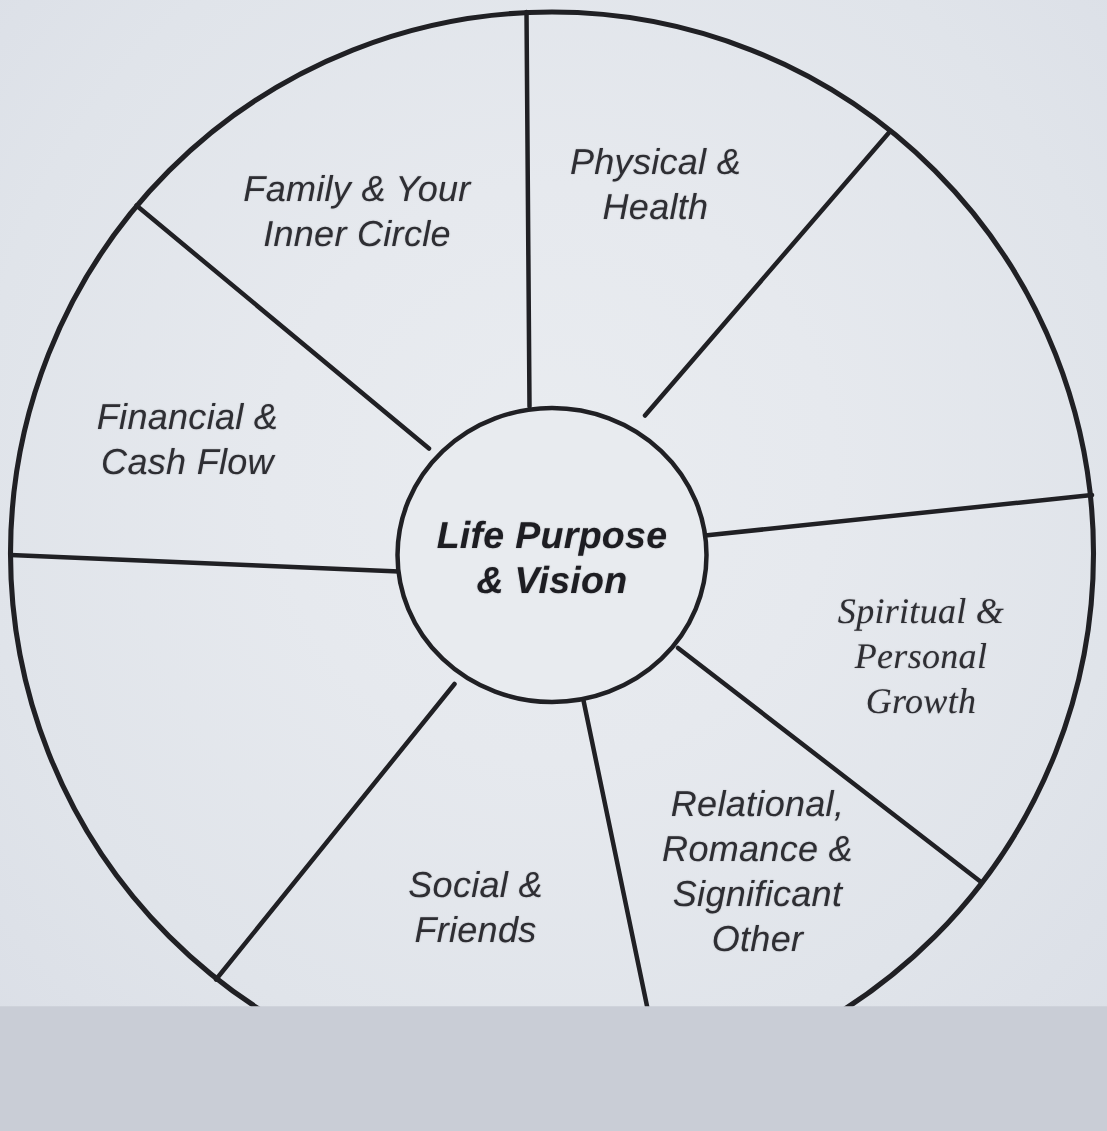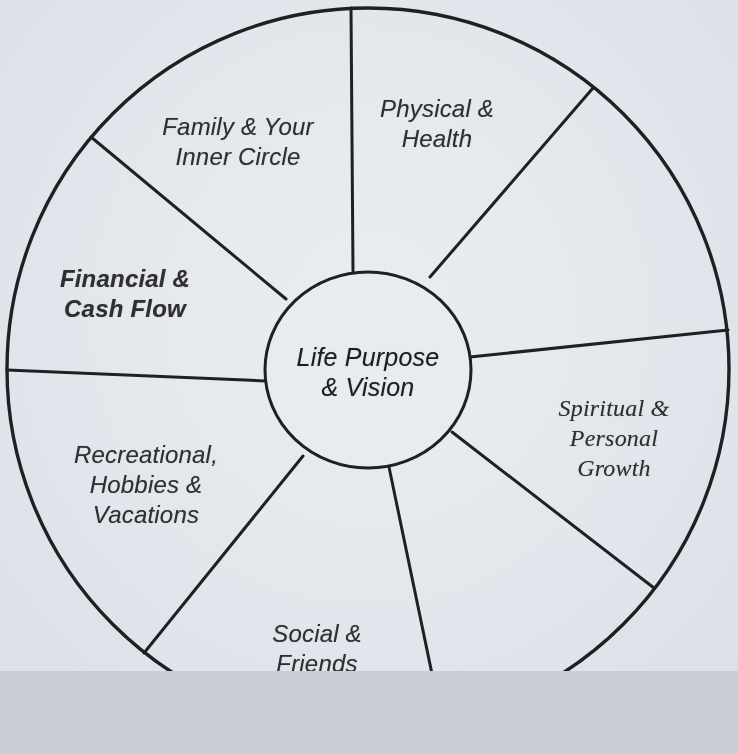--- a/index.html
+++ b/index.html
@@ -36,21 +36,21 @@
     color: #2e2e33;
     text-shadow: 0 0 1px rgba(46,46,51,0.35);
     letter-spacing: 0.2px;
   }
   .hub-label {
     position: absolute;
     transform: translate(-50%, -50%);
     text-align: center;
     white-space: pre-line;
     font-style: italic;
-    font-weight: normal;
+    font-weight: bold;
     font-size: 25px;
     line-height: 30px;
     color: #1d1d22;
     text-shadow: 0 0 1px rgba(29,29,34,0.35);
     letter-spacing: 0.2px;
   }
 </style>
 </head>
 <body>
 
@@ -69,24 +69,25 @@
       <ellipse cx="368" cy="370" rx="103" ry="98" fill="#e8ebef" stroke="#202024" stroke-width="3"></ellipse>
     </svg>
 
   <div class="seg-label" style="left: 238px; top: 142px;">Family &amp; Your
 Inner Circle</div>
   <div class="seg-label" style="left: 437px; top: 124px;">Physical &amp;
 Health</div>
   <div class="seg-label" style="left: 614px; top: 438px; font-family: Liberation Serif, serif;">Spiritual &amp;
 Personal
 Growth</div>
-  <div class="seg-label" style="left: 317px; top: 606px; margin-top: 43px;">Social &amp;
+  <div class="seg-label" style="left: 505px; top: 582px;">Relational,
+Romance &amp;
+Significant
+Other</div>
+  <div class="seg-label" style="left: 317px; top: 606px;">Social &amp;
 Friends</div>
-  <div class="seg-label" style="left: 146px; top: 485px;">Recreational,
-Hobbies &amp;
-Vacations</div>
-  <div class="seg-label" style="left: 125px; top: 294px; font-weight: bold;">Financial &amp;
+  <div class="seg-label" style="left: 125px; top: 294px;">Financial &amp;
 Cash Flow</div>
 
   <div class="hub-label" style="left: 368px; top: 372px;">Life Purpose
 &amp; Vision</div>
 
 </div>
 
 </body></html>

